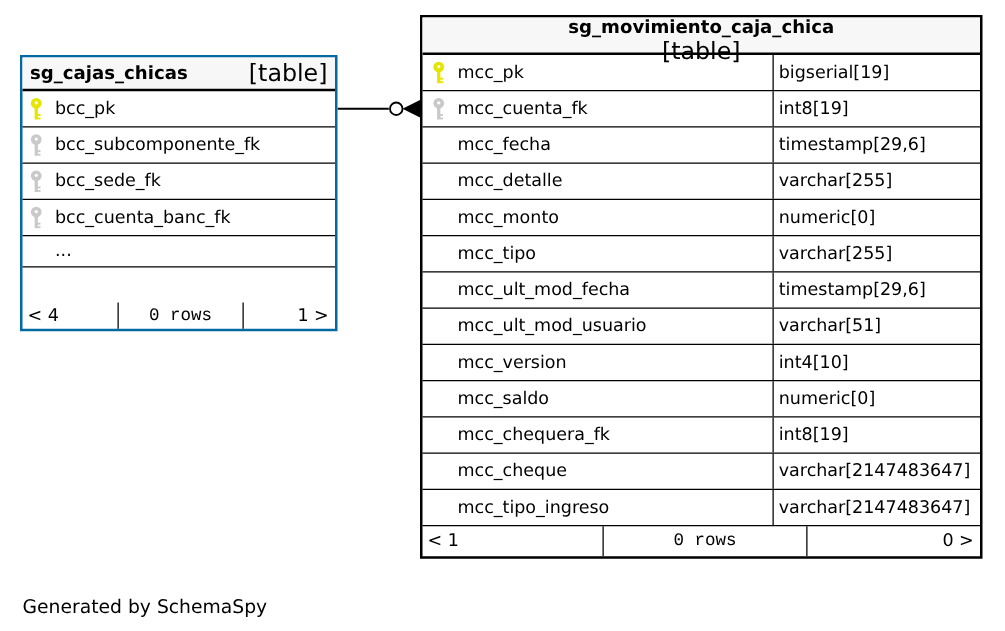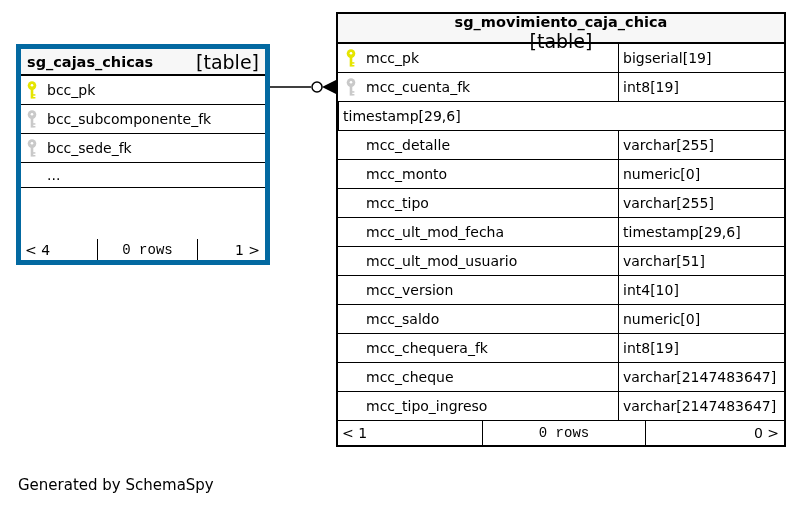--- a/index.html
+++ b/index.html
@@ -10,21 +10,21 @@
     font-family: "DejaVu Sans", "Liberation Sans", sans-serif;
     color: #000000;
     overflow: hidden;
   }
   .entity {
     position: absolute;
     background: #ffffff;
     display: flex;
     flex-direction: column;
   }
-  #left-table  { left: 16px;  top: 44px; width: 254px; height: 221px; border: 5px solid #0369a1; }
+  #left-table  { left: 16px;  top: 44px; width: 254px; height: 221px; border: 2px solid #0369a1; }
   #right-table { left: 336px; top: 12px; width: 450px; height: 435px; border: 2px solid #000; }
 
   .thead {
     display: flex;
     justify-content: space-between;
     align-items: center;
     background: #f7f7f7;
     border-bottom: 2px solid #000;
     padding: 0 6px;
     flex: none;
@@ -141,20 +141,36 @@
               <rect x="6" y="16" width="2.4" height="1.5"></rect>
             </g>
           <circle cx="5" cy="4.2" r="1.3" fill="#ffffff"></circle>
         </svg>
       </span>
       <span>bcc_sede_fk</span>
     </div>
   </div>
 
 
+  <div class="row">
+    <div class="cell name">
+      <span class="key">
+        <svg width="10" height="18" viewBox="0 0 10 18">
+          <g fill="#c9c9c9">
+              <circle cx="5" cy="4.6" r="4.3"></circle>
+              <rect x="3.7" y="8" width="2.6" height="9.6"></rect>
+              <rect x="6" y="13.2" width="2.4" height="1.5"></rect>
+              <rect x="6" y="16" width="2.4" height="1.5"></rect>
+            </g>
+          <circle cx="5" cy="4.2" r="1.3" fill="#ffffff"></circle>
+        </svg>
+      </span>
+      <span>bcc_cuenta_banc_fk</span>
+    </div>
+  </div>
 
   <div class="row ellipsis-row">
     <div class="cell name">
       <span>...</span>
     </div>
   </div>
 
   <div class="tfoot">
     <div class="fcell fleft">&lt; 4</div>
     <div class="fcell fcenter">0 rows</div>
@@ -204,20 +220,23 @@
             </g>
           <circle cx="5" cy="4.2" r="1.3" fill="#ffffff"></circle>
         </svg>
       </span>
       <span>mcc_cuenta_fk</span>
     </div>
     <div class="cell type">int8[19]</div>
   </div>
 
   <div class="row">
+    <div class="cell name">
+      <span>mcc_fecha</span>
+    </div>
     <div class="cell type">timestamp[29,6]</div>
   </div>
 
   <div class="row">
     <div class="cell name">
       <span>mcc_detalle</span>
     </div>
     <div class="cell type">varchar[255]</div>
   </div>
 

